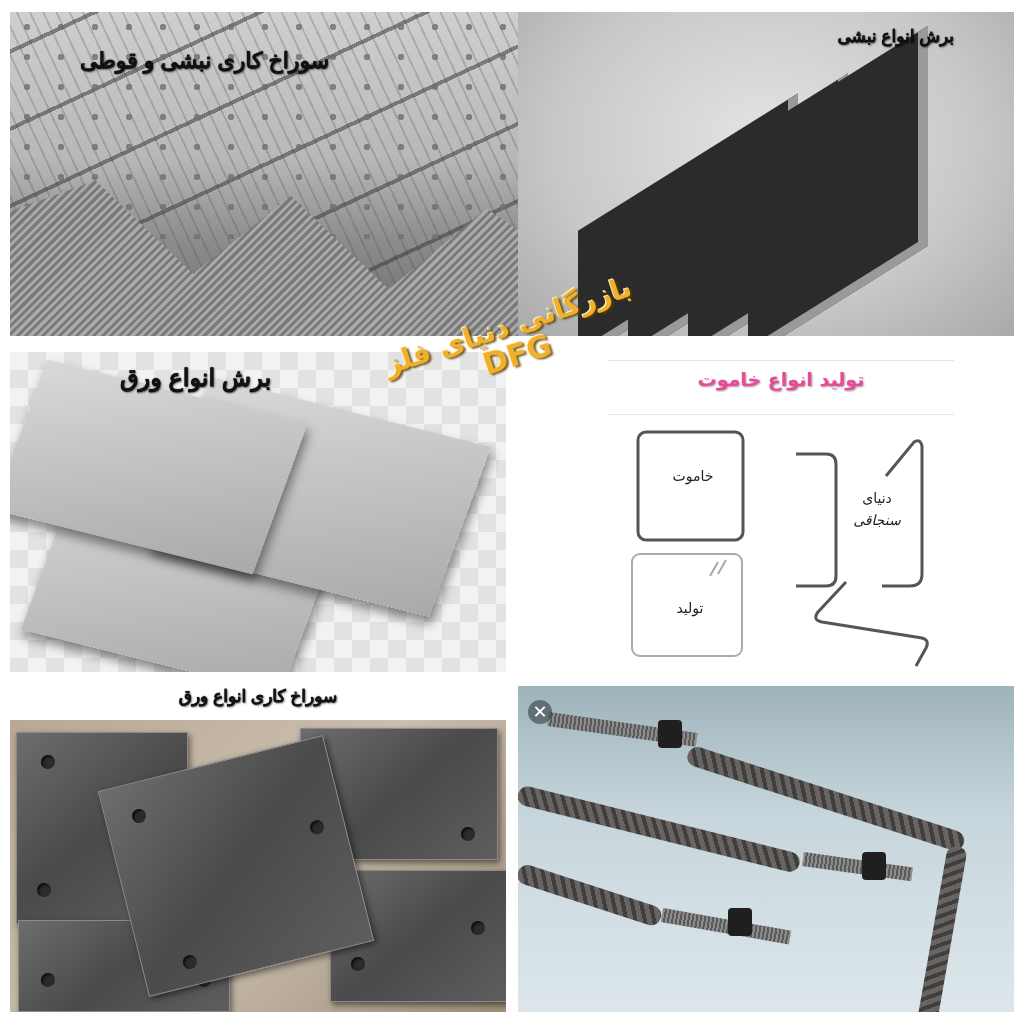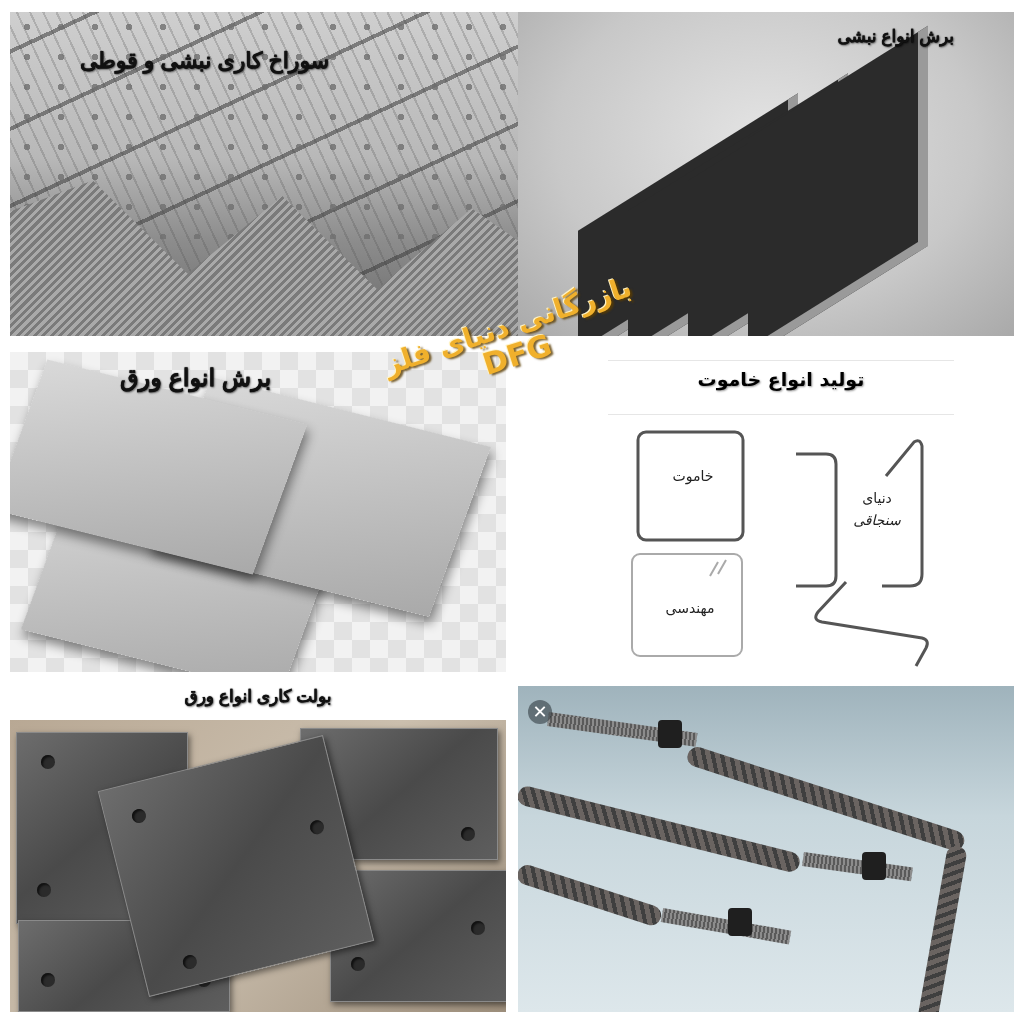--- a/index.html
+++ b/index.html
@@ -5,21 +5,21 @@
   html,body{margin:0;padding:0;background:#ffffff;}
   body{width:1024px;height:1024px;position:relative;overflow:hidden;font-family:"DejaVu Sans",sans-serif;}
   .panel{position:absolute;overflow:hidden;}
   .caption{position:absolute;direction:rtl;font-weight:bold;color:#111;white-space:nowrap;
     text-shadow:1px 1px 2px rgba(0,0,0,0.55), 0 0 1px #000;font-family:Liberation Sans, sans-serif;}
   
   #p1{left:10px;top:12px;width:592px;height:324px;
     background:
       repeating-linear-gradient(155deg, rgba(255,255,255,0) 0 34px, rgba(60,60,60,0.55) 34px 38px, rgba(255,255,255,0) 38px 70px),
       repeating-linear-gradient(65deg, rgba(0,0,0,0) 0 10px, rgba(80,80,80,0.25) 10px 12px),
-      linear-gradient(180deg,#cfcfcf 0%,#b8b8b8 45%,#8d8d8d 70%,#6a6a6a 100%);}
+      linear-gradient(180deg,#cfcfcf 0%,#b8b8b8 45%,#8d8d8d 70%,#6a6a6a 100%); padding-left: 19px;}
   #p1 .dots{position:absolute;left:0;top:0;right:0;height:70%;
     background-image:radial-gradient(circle,#6f6f6f 0 3px,transparent 3.5px);background-size:34px 30px;opacity:.8;}
   #p1 .chev{position:absolute;left:0;right:0;bottom:0;height:48%;
     background:repeating-linear-gradient(135deg,#7a7a7a 0 3px,#a9a9a9 3px 6px);
     clip-path:polygon(0 20%,14% 0,30% 60%,46% 10%,62% 70%,78% 18%,92% 55%,100% 30%,100% 100%,0 100%);}
   #p1 .caption{top:36px;left:70px;font-size:22px;}
   
   #p2{left:518px;top:12px;width:496px;height:324px;background:radial-gradient(ellipse at 50% 40%,#e4e4e4 0%,#c8c8c8 60%,#a9a9a9 100%);}
   #p2 .angle{position:absolute;background:#2b2b2b;border-right:10px solid #9a9a9a;border-bottom:10px solid #9a9a9a;
     transform:skewY(-32deg);}
@@ -27,21 +27,21 @@
   
   #p3{left:10px;top:352px;width:496px;height:320px;
     background-color:#f2f2f2;
     background-image:linear-gradient(45deg,#e2e2e2 25%,transparent 25%,transparent 75%,#e2e2e2 75%),
       linear-gradient(45deg,#e2e2e2 25%,transparent 25%,transparent 75%,#e2e2e2 75%);
     background-size:36px 36px;background-position:0 0,18px 18px;}
   #p3 .sheet{position:absolute;background:linear-gradient(160deg,#d9d9d9,#a9a9a9);box-shadow:4px 6px 10px rgba(0,0,0,.45);}
   #p3 .caption{top:12px;left:110px;font-size:24px;}
   
   #p4{left:598px;top:356px;width:366px;height:316px;background:#ffffff;}
-  #p4 .title{position:absolute;top:12px;left:0;right:0;text-align:center;direction:rtl;font-size:19px;font-weight:bold;color:#000000;text-shadow:1px 1px 2px rgba(0,0,0,.4);}
+  #p4 .title{position:absolute;top:12px;left:0;right:0;text-align:center;direction:rtl;font-size:19px;font-weight:bold;color:#ec4899;text-shadow:1px 1px 2px rgba(0,0,0,.4);}
   #p4 .rule{position:absolute;left:10px;right:10px;height:1px;background:#e6e6e6;}
   #p4 .lbl{position:absolute;direction:rtl;font-size:14px;color:#222;text-align:center;}
   
   #p5cap{position:absolute;left:10px;top:686px;width:496px;text-align:center;}
   #p5cap .caption{position:static;font-size:17px;display:inline-block;}
   #p5{left:10px;top:720px;width:496px;height:292px;background:linear-gradient(135deg,#b8a894,#cbbfae 50%,#9e8f7c);}
   #p5 .plate{position:absolute;background:linear-gradient(140deg,#6d6d6d,#4a4a4a 50%,#5e5e5e);border:1px solid #8a8a8a;box-shadow:2px 3px 6px rgba(0,0,0,.5);}
   #p5 .hole{position:absolute;width:14px;height:14px;border-radius:50%;background:#2b2b2b;box-shadow:inset 2px 2px 2px #111;}
   
   #p6{left:518px;top:686px;width:496px;height:326px;background:linear-gradient(180deg,#9fb3bc 0%,#c7d6dc 40%,#dde7eb 100%);}
@@ -89,27 +89,27 @@
   <div class="rule" style="top:58px;"></div>
   <svg width="366" height="316" style="position:absolute;left:0;top:0;">
     <rect x="40" y="76" width="105" height="108" rx="8" fill="none" stroke="#555" stroke-width="3"></rect>
     <rect x="34" y="198" width="110" height="102" rx="8" fill="none" stroke="#aaa" stroke-width="2"></rect>
     <path d="M120 206 l-8 14 M128 204 l-8 14" stroke="#aaa" stroke-width="2"></path>
     <path d="M198 98 h30 q10 0 10 10 v112 q0 10 -10 10 h-30" fill="none" stroke="#555" stroke-width="3"></path>
     <path d="M288 120 l28 -34 q6 -4 8 4 v128 q0 12 -12 12 h-28" fill="none" stroke="#555" stroke-width="3"></path>
     <path d="M248 226 l-28 30 q-6 8 4 10 l100 16 q8 2 4 10 l-10 18" fill="none" stroke="#555" stroke-width="3"></path>
   </svg>
   <div class="lbl" style="left:60px;top:112px;width:70px;">خاموت</div>
-  <div class="lbl" style="left:52px;top:244px;width:80px;">مهندسی</div>
+  <div class="lbl" style="left:52px;top:244px;width:80px;">تولید</div>
   <div class="lbl" style="left:244px;top:134px;width:70px;">دنیای</div>
   <div class="lbl" style="left:244px;top:156px;width:70px;font-style:italic;">سنجاقی</div>
 </div>
 
 <div id="p5cap">
-  <span class="caption">بولت کاری انواع ورق</span>
+  <span class="caption">سوراخ کاری انواع ورق</span>
 </div>
 <div class="panel" id="p5">
   <div class="plate" style="left:6px;top:12px;width:170px;height:190px;">
     <div class="hole" style="left:24px;top:22px;"></div>
     <div class="hole" style="left:20px;top:150px;"></div>
   </div>
   <div class="plate" style="left:290px;top:8px;width:196px;height:130px;">
     <div class="hole" style="left:160px;top:98px;"></div>
   </div>
   <div class="plate" style="left:320px;top:150px;width:176px;height:130px;">

